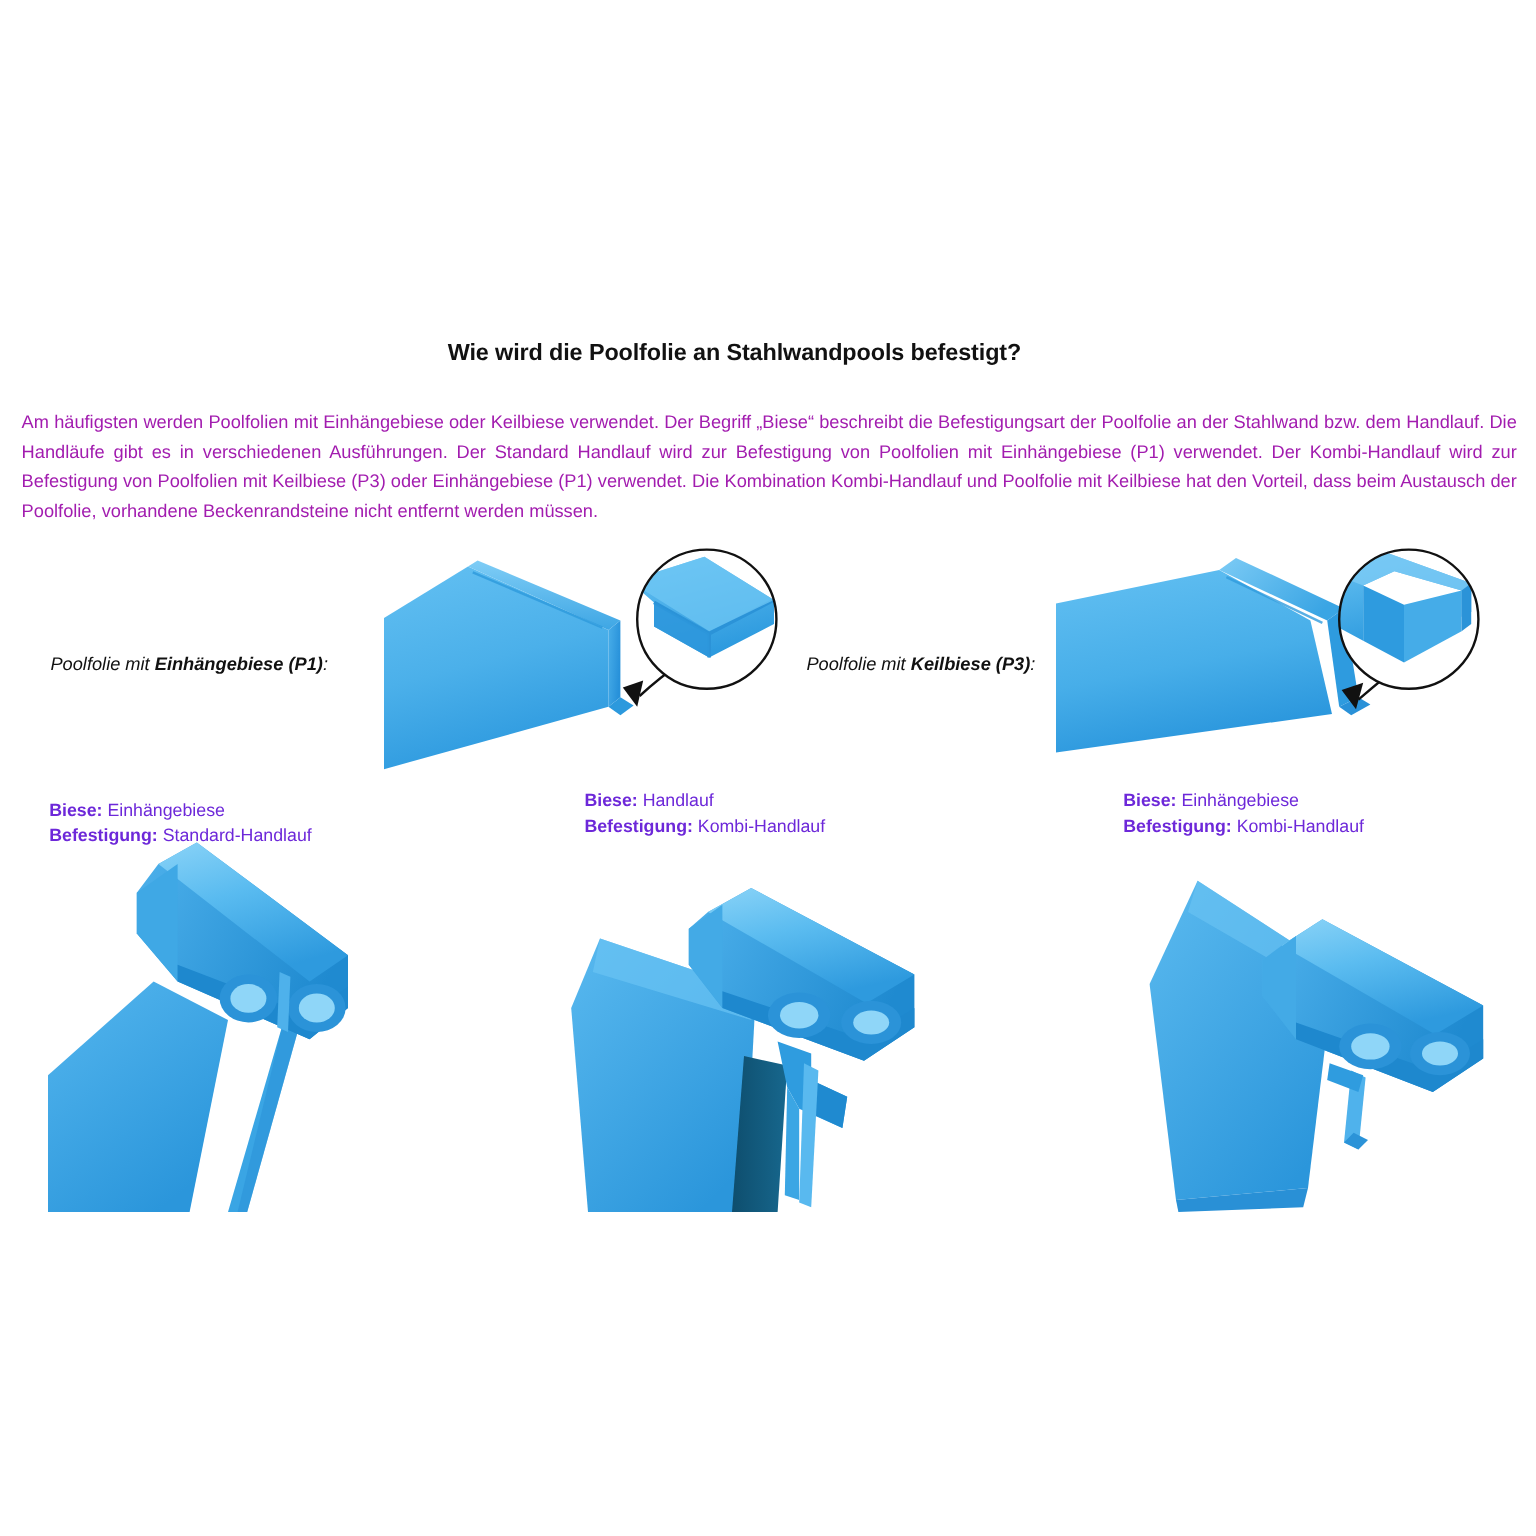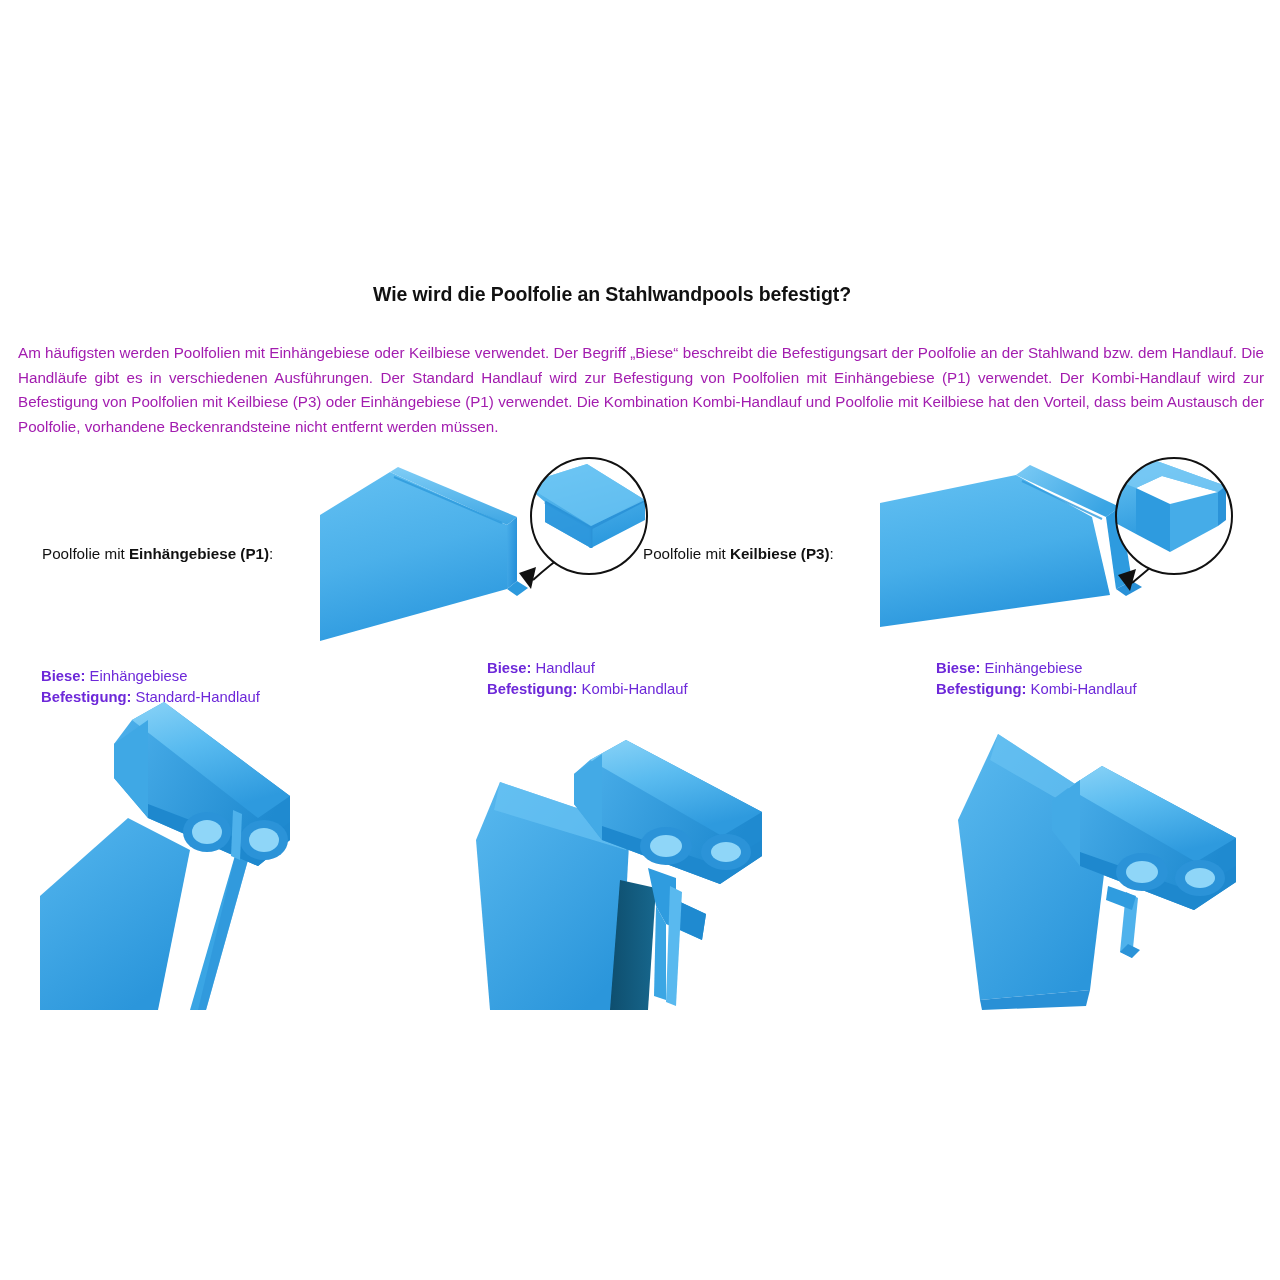--- a/index.html
+++ b/index.html
@@ -49,28 +49,30 @@
   }
 
   
   .lbl-p1 {
     position: absolute;
     left: 42px;
     top: 545px;
     font-size: 15.2px;
     color: #111;
     white-space: nowrap;
+    font-style: italic;
   }
   .lbl-p3 {
     position: absolute;
-    left: 643px;
+    left: 672px;
     top: 545px;
     font-size: 15.2px;
     color: #111;
     white-space: nowrap;
+    font-style: italic;
   }
   .lbl-p1 b, .lbl-p3 b { font-weight: bold; }
 
   
   .cap {
     position: absolute;
     font-size: 14.8px;
     line-height: 20.5px;
     color: #6d28d9;
     white-space: nowrap;

